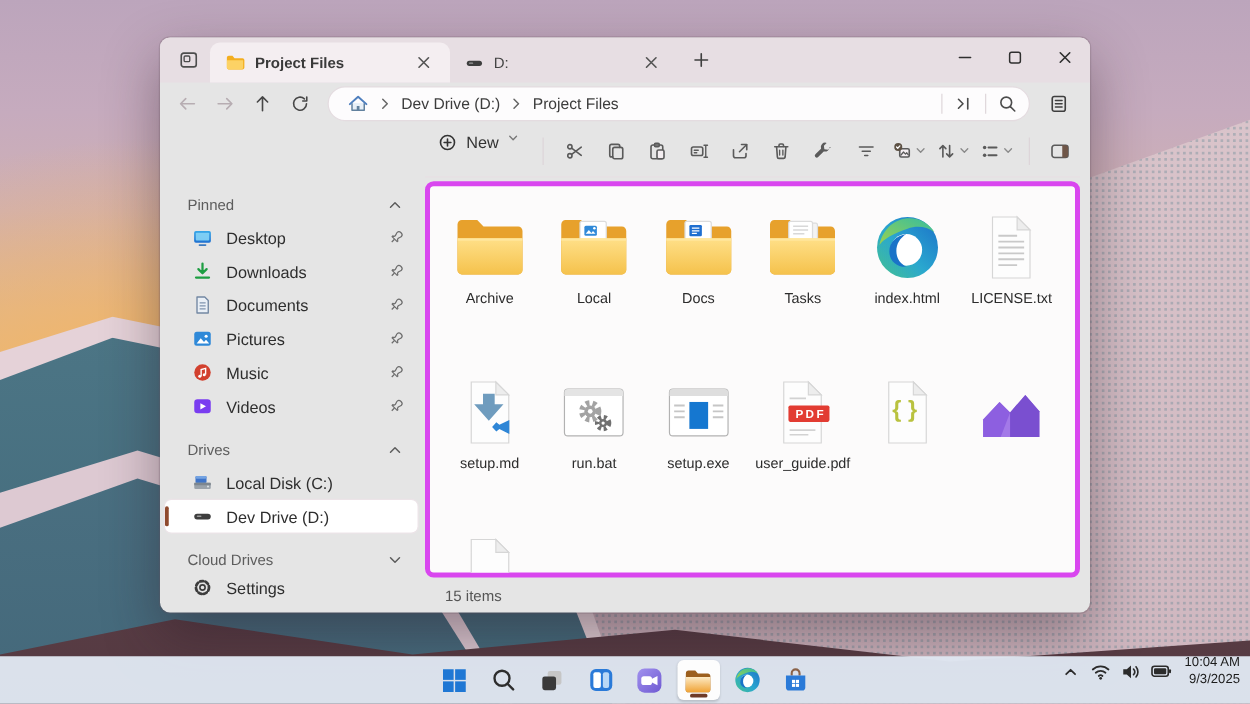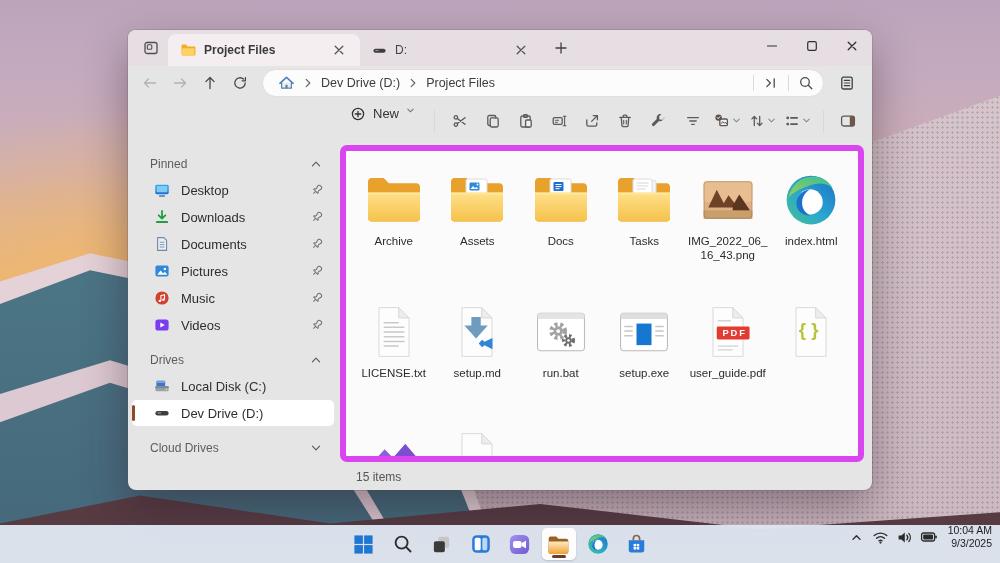--- a/index.html
+++ b/index.html
@@ -61,21 +61,21 @@
   .sb-row{height:26px;display:flex;align-items:center;gap:11px;padding:0 10px 0 22px;margin:1px 4px;border-radius:5px;position:relative}
   .sb-row .sb-ic{width:16px;height:16px;flex:0 0 auto}
   .sb-row .pin{margin-left:auto;color:#6d6d6d}
   .sb-row.selected{background:#fff;box-shadow:0 0 0 1px #ece4e8}
   .sb-row.selected::before{content:"";position:absolute;left:0;top:5px;width:3px;height:16px;border-radius:2px;background:var(--accent,#8f4a2e)}
   .sb-head{height:24px;display:flex;align-items:center;font-size:12px;color:#5d5d5d;padding:0 14px 0 22px;margin-top:10px}
   .sb-head .chev{margin-left:auto;color:#5d5d5d}
   #sb-home{margin-top:0}
   #sb-settings{position:absolute;left:0;right:0;bottom:6px}
   
-  #card{position:absolute;left:212px;top:115px;width:524px;height:317px;background:#fcfbfb;border:6px solid #d946ef;border-radius:7px;overflow:hidden}
+  #card{position:absolute;left:212px;top:115px;width:524px;height:317px;background:#fcfbfb;border:4px solid #d946ef;border-radius:7px;overflow:hidden}
   #fgrid{display:grid;grid-template-columns:repeat(6,83.5px);grid-template-rows:132px 126px 120px;justify-content:start;padding:17px 0 0 6px}
   .fitem{display:flex;flex-direction:column;align-items:center}
   .fitem .fic{width:64px;height:64px;display:flex;align-items:center;justify-content:center}
   .fitem .flabel{margin-top:3px;font-size:11.5px;line-height:13.5px;text-align:center;color:#2c2c2c;max-width:82px;overflow-wrap:anywhere}
   #statusbar{position:absolute;left:212px;bottom:0;height:26px;display:flex;align-items:center;font-size:12px;color:#555;padding-left:16px}
 
   
   #taskbar{position:absolute;left:0;bottom:0;width:100%;height:38px;background:rgba(223,230,241,.97);display:flex;align-items:center;justify-content:center;gap:5px}
   .tk-btn{width:34px;height:32px;border-radius:5px;display:flex;align-items:center;justify-content:center;position:relative}
   .tk-btn.active-app{background:#fdfdfd;box-shadow:0 1px 2px rgba(0,0,0,.15)}
@@ -561,20 +561,29 @@
         </div>
         <div class="sb-head">
           <span>Cloud Drives</span>
           <span class="chev">
             <svg width="16" height="16" viewBox="0 0 16 16">
               <path d="M4.4 6.2L8 9.8l3.6-3.6" fill="none" stroke="#5d5d5d" stroke-width="1.2" stroke-linecap="round" stroke-linejoin="round"></path>
             </svg>
           </span>
         </div>
       </div>
+    <div class="sb-row" id="sb-settings">
+      <span class="sb-ic">
+          <svg width="16" height="16" viewBox="0 0 16 16">
+            <circle cx="8" cy="8" r="5.2" fill="none" stroke="#3d3d3d" stroke-width="2.2" stroke-linecap="round" stroke-linejoin="round" stroke-dasharray="2.5 1.9"></circle>
+            <circle cx="8" cy="8" r="2.1" fill="none" stroke="#3d3d3d" stroke-width="1.3" stroke-linecap="round" stroke-linejoin="round"></circle>
+          </svg>
+        </span>
+      <span>Settings</span>
+    </div>
   </div>
 
   <div id="card">
     <div id="fgrid">
         <div class="fitem">
           <span class="fic">
             <svg width="64" height="64" viewBox="0 0 64 64">
               <path d="M6 13.5c0-1.9 1.6-3.5 3.5-3.5h12.3l5 5.2H54.5c1.9 0 3.5 1.6 3.5 3.5V50c0 1.9-1.6 3.5-3.5 3.5h-45C7.6 53.5 6 51.9 6 50z" fill="#e7a12c"></path>
               <path d="M6 24.5h52V50c0 1.9-1.6 3.5-3.5 3.5h-45C7.6 53.5 6 51.9 6 50z" fill="url(#g-folder)"></path>
               <path d="M6 24.5h52v2H6z" fill="#ffe9a3" opacity=".8"></path>
@@ -587,21 +596,21 @@
             <svg width="64" height="64" viewBox="0 0 64 64">
               <path d="M6 13.5c0-1.9 1.6-3.5 3.5-3.5h12.3l5 5.2H54.5c1.9 0 3.5 1.6 3.5 3.5V50c0 1.9-1.6 3.5-3.5 3.5h-45C7.6 53.5 6 51.9 6 50z" fill="#e7a12c"></path>
               <rect x="21" y="11" width="21" height="20" rx="1.5" fill="#fff" stroke="#dcdcdc"></rect>
               <rect x="24.5" y="14.5" width="10" height="8" rx="1.2" fill="#2f89d8"></rect>
               <path d="M25.5 21l2.6-3 2 2.3 1.3-1.5 2 2.2z" fill="#fff"></path>
               <circle cx="32.5" cy="16.6" r="1" fill="#fff"></circle>
               <path d="M6 24.5h52V50c0 1.9-1.6 3.5-3.5 3.5h-45C7.6 53.5 6 51.9 6 50z" fill="url(#g-folder)"></path>
               <path d="M6 24.5h52v2H6z" fill="#ffe9a3" opacity=".8"></path>
             </svg>
           </span>
-          <span class="flabel">Assets</span>
+          <span class="flabel">Local</span>
         </div>
         <div class="fitem">
           <span class="fic">
             <svg width="64" height="64" viewBox="0 0 64 64">
               <path d="M6 13.5c0-1.9 1.6-3.5 3.5-3.5h12.3l5 5.2H54.5c1.9 0 3.5 1.6 3.5 3.5V50c0 1.9-1.6 3.5-3.5 3.5h-45C7.6 53.5 6 51.9 6 50z" fill="#e7a12c"></path>
               <rect x="21" y="11" width="21" height="20" rx="1.5" fill="#fff" stroke="#dcdcdc"></rect>
               <rect x="24.5" y="14" width="10" height="9" rx="1" fill="#1f6fd0"></rect>
               <path d="M26.5 16.5h6M26.5 18.6h6M26.5 20.7h4" stroke="#fff" stroke-width="1"></path>
               <path d="M6 24.5h52V50c0 1.9-1.6 3.5-3.5 3.5h-45C7.6 53.5 6 51.9 6 50z" fill="url(#g-folder)"></path>
               <path d="M6 24.5h52v2H6z" fill="#ffe9a3" opacity=".8"></path>
@@ -614,33 +623,20 @@
             <svg width="64" height="64" viewBox="0 0 64 64">
               <path d="M6 13.5c0-1.9 1.6-3.5 3.5-3.5h12.3l5 5.2H54.5c1.9 0 3.5 1.6 3.5 3.5V50c0 1.9-1.6 3.5-3.5 3.5h-45C7.6 53.5 6 51.9 6 50z" fill="#e7a12c"></path>
               <rect x="25" y="12.5" width="19" height="18" rx="1.5" fill="#f3f3f3" stroke="#dcdcdc"></rect>
               <rect x="21" y="11" width="19" height="19" rx="1.5" fill="#fff" stroke="#dcdcdc"></rect>
               <path d="M24.5 15h12M24.5 18h12M24.5 21h9" stroke="#d8d8d8" stroke-width="1.2"></path>
               <path d="M6 24.5h52V50c0 1.9-1.6 3.5-3.5 3.5h-45C7.6 53.5 6 51.9 6 50z" fill="url(#g-folder)"></path>
               <path d="M6 24.5h52v2H6z" fill="#ffe9a3" opacity=".8"></path>
             </svg>
           </span>
           <span class="flabel">Tasks</span>
-        </div>
-        <div class="fitem">
-          <span class="fic">
-            <svg width="60" height="60" viewBox="0 0 64 64">
-              <rect x="6" y="12" width="52" height="40" rx="3.5" fill="#e0b084"></rect>
-              <rect x="6" y="12" width="52" height="22" rx="3.5" fill="#e8bd90"></rect>
-              <path d="M11 40l9-19 7.5 14.5 5-8.5 10 13z" fill="#6e4226"></path>
-              <path d="M37 38l7-12 11 16.5V49H37z" fill="#5a351f"></path>
-              <rect x="6" y="43" width="52" height="9" fill="#c99f6b"></rect>
-              <rect x="6.5" y="12.5" width="51" height="39" rx="3" fill="none" stroke="rgba(80,50,30,.25)"></rect>
-            </svg>
-          </span>
-          <span class="flabel">IMG_2022_06_16_43.png</span>
         </div>
         <div class="fitem">
           <span class="fic">
             <svg width="60" height="60" viewBox="0 0 64 64">
               <circle cx="32" cy="32" r="26" fill="url(#g-edge)"></circle>
               <path d="M8 30C11 16 21 7 34 7c9 0 17 5 21 12-7-5-15-6-23-3C20 20 11 25 8 30z" fill="url(#g-edgegreen)"></path>
               <circle cx="31" cy="34" r="13.5" fill="#fff"></circle>
               <path d="M31 20.5c-9 1.5-14.5 7.5-14.5 15 0 8 6.5 13.5 14.5 13-5.5-3-8.5-7.5-8.5-13.5 0-6 3-11 8.5-14.5z" fill="#1a73c8"></path>
             </svg>
           </span>

